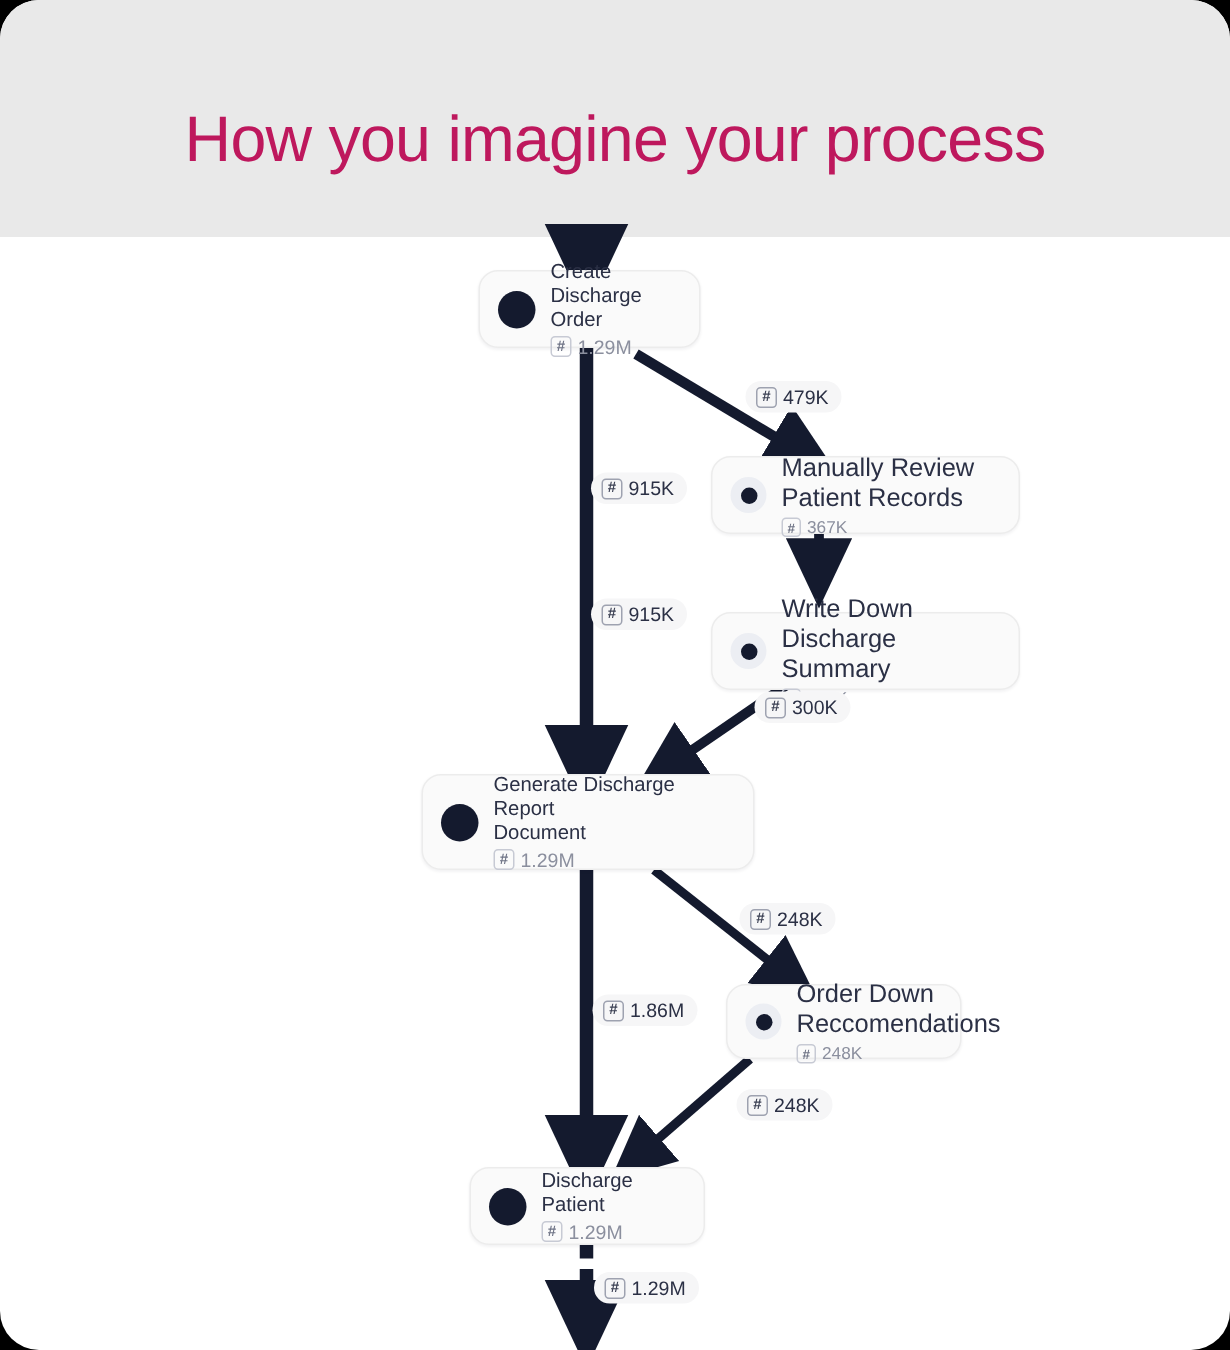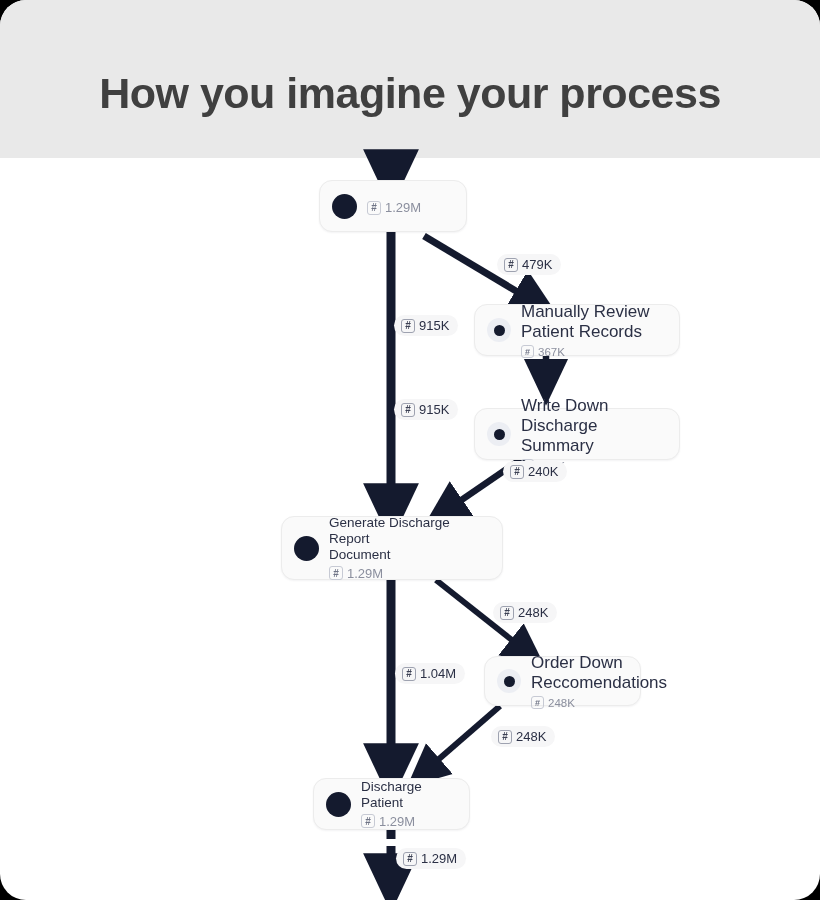--- a/index.html
+++ b/index.html
@@ -28,22 +28,22 @@
     top: 0;
     width: 820px;
     height: 158px;
     background: #e9e9e9;
     display: flex;
     align-items: center;
     justify-content: center;
   }
   #header-title {
     font-size: 43px;
-    font-weight: 700;
-    color: #404040;
+    font-weight: 400;
+    color: #be185d;
     letter-spacing: -0.5px;
     white-space: nowrap;
     margin-top: 28px;
   }
   
   #canvas {
     position: absolute;
     left: 0;
     top: 0;
     width: 820px;
@@ -204,20 +204,21 @@
     <g>
       <line x1="391" y1="830" x2="391" y2="882" stroke="#141a2e" stroke-width="9" stroke-dasharray="9 7" marker-end="url(#ah)"></line>
     </g>
   </svg>
 
   <div class="node primary" style="left:319px; top:180px; width:148px; height:52px;">
     <span class="node-dot-wrap">
       <span class="dot-big"></span>
     </span>
     <span class="node-text">
+      <span class="node-label">Create Discharge Order</span>
       <span class="count">
         <span class="hash">#</span>
         <span>1.29M</span>
       </span>
     </span>
   </div>
 
   <div class="node secondary" style="left:474px; top:304px; width:206px; height:52px;">
     <span class="node-dot-wrap">
       <span class="dot-ring">
@@ -301,31 +302,31 @@
     <span>915K</span>
   </div>
 
   <div class="edge-label" style="left:394px; top:399px;">
     <span class="hash">#</span>
     <span>915K</span>
   </div>
 
   <div class="edge-label" style="left:503px; top:461px;">
     <span class="hash">#</span>
-    <span>240K</span>
+    <span>300K</span>
   </div>
 
   <div class="edge-label" style="left:493px; top:602px;">
     <span class="hash">#</span>
     <span>248K</span>
   </div>
 
   <div class="edge-label" style="left:395px; top:663px;">
     <span class="hash">#</span>
-    <span>1.04M</span>
+    <span>1.86M</span>
   </div>
 
   <div class="edge-label" style="left:491px; top:726px;">
     <span class="hash">#</span>
     <span>248K</span>
   </div>
 
   <div class="edge-label" style="left:396px; top:848px;">
     <span class="hash">#</span>
     <span>1.29M</span>

